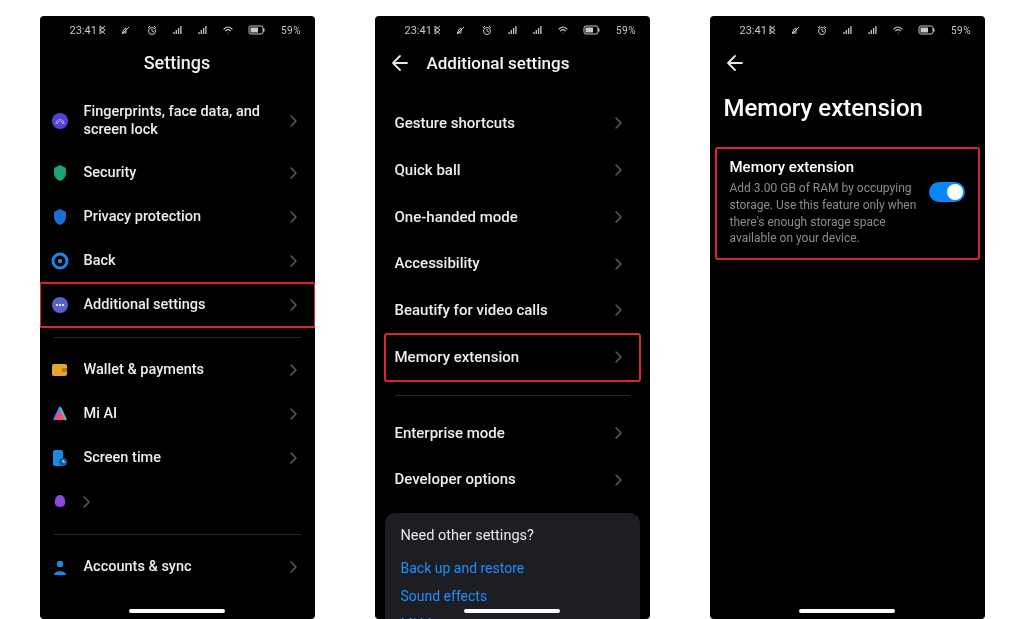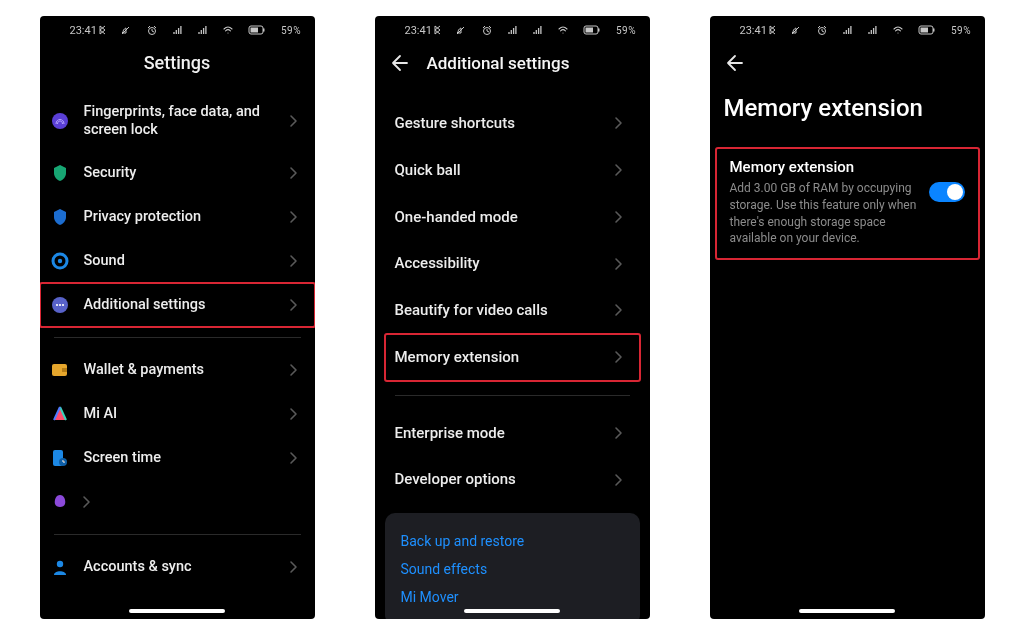--- a/index.html
+++ b/index.html
@@ -173,21 +173,21 @@
           </svg>
         </span>
     </div>
     <div class="row">
       <span class="icon-slot">
         <svg width="18" height="18" viewBox="0 0 18 18">
             <circle cx="9" cy="9" r="7" fill="none" stroke="#1c88e5" stroke-width="3"></circle>
             <circle cx="9" cy="9" r="2.2" fill="#1c88e5"></circle>
           </svg>
       </span>
-      <span class="label">Sound</span>
+      <span class="label">Back</span>
       <span class="chev">
           <svg width="6" height="10">
             <use href="#chev-right"></use>
           </svg>
         </span>
     </div>
     <div class="row hl">
       <span class="icon-slot">
         <svg width="18" height="18" viewBox="0 0 18 18">
             <circle cx="9" cy="9" r="8" fill="#5862c9"></circle>
@@ -385,20 +385,21 @@
     <div class="row row-simple">
       <span class="label">Developer options</span>
       <span class="chev">
           <svg width="6" height="10">
             <use href="#chev-right"></use>
           </svg>
         </span>
     </div>
 
     <div class="card">
+      <div class="card-title">Need other settings?</div>
       <div class="card-link">Back up and restore</div>
       <div class="card-link">Sound effects</div>
       <div class="card-link">Mi Mover</div>
     </div>
 
     <div class="home-ind"></div>
   </div>
 
   <div class="phone">
     <div class="status-bar">

